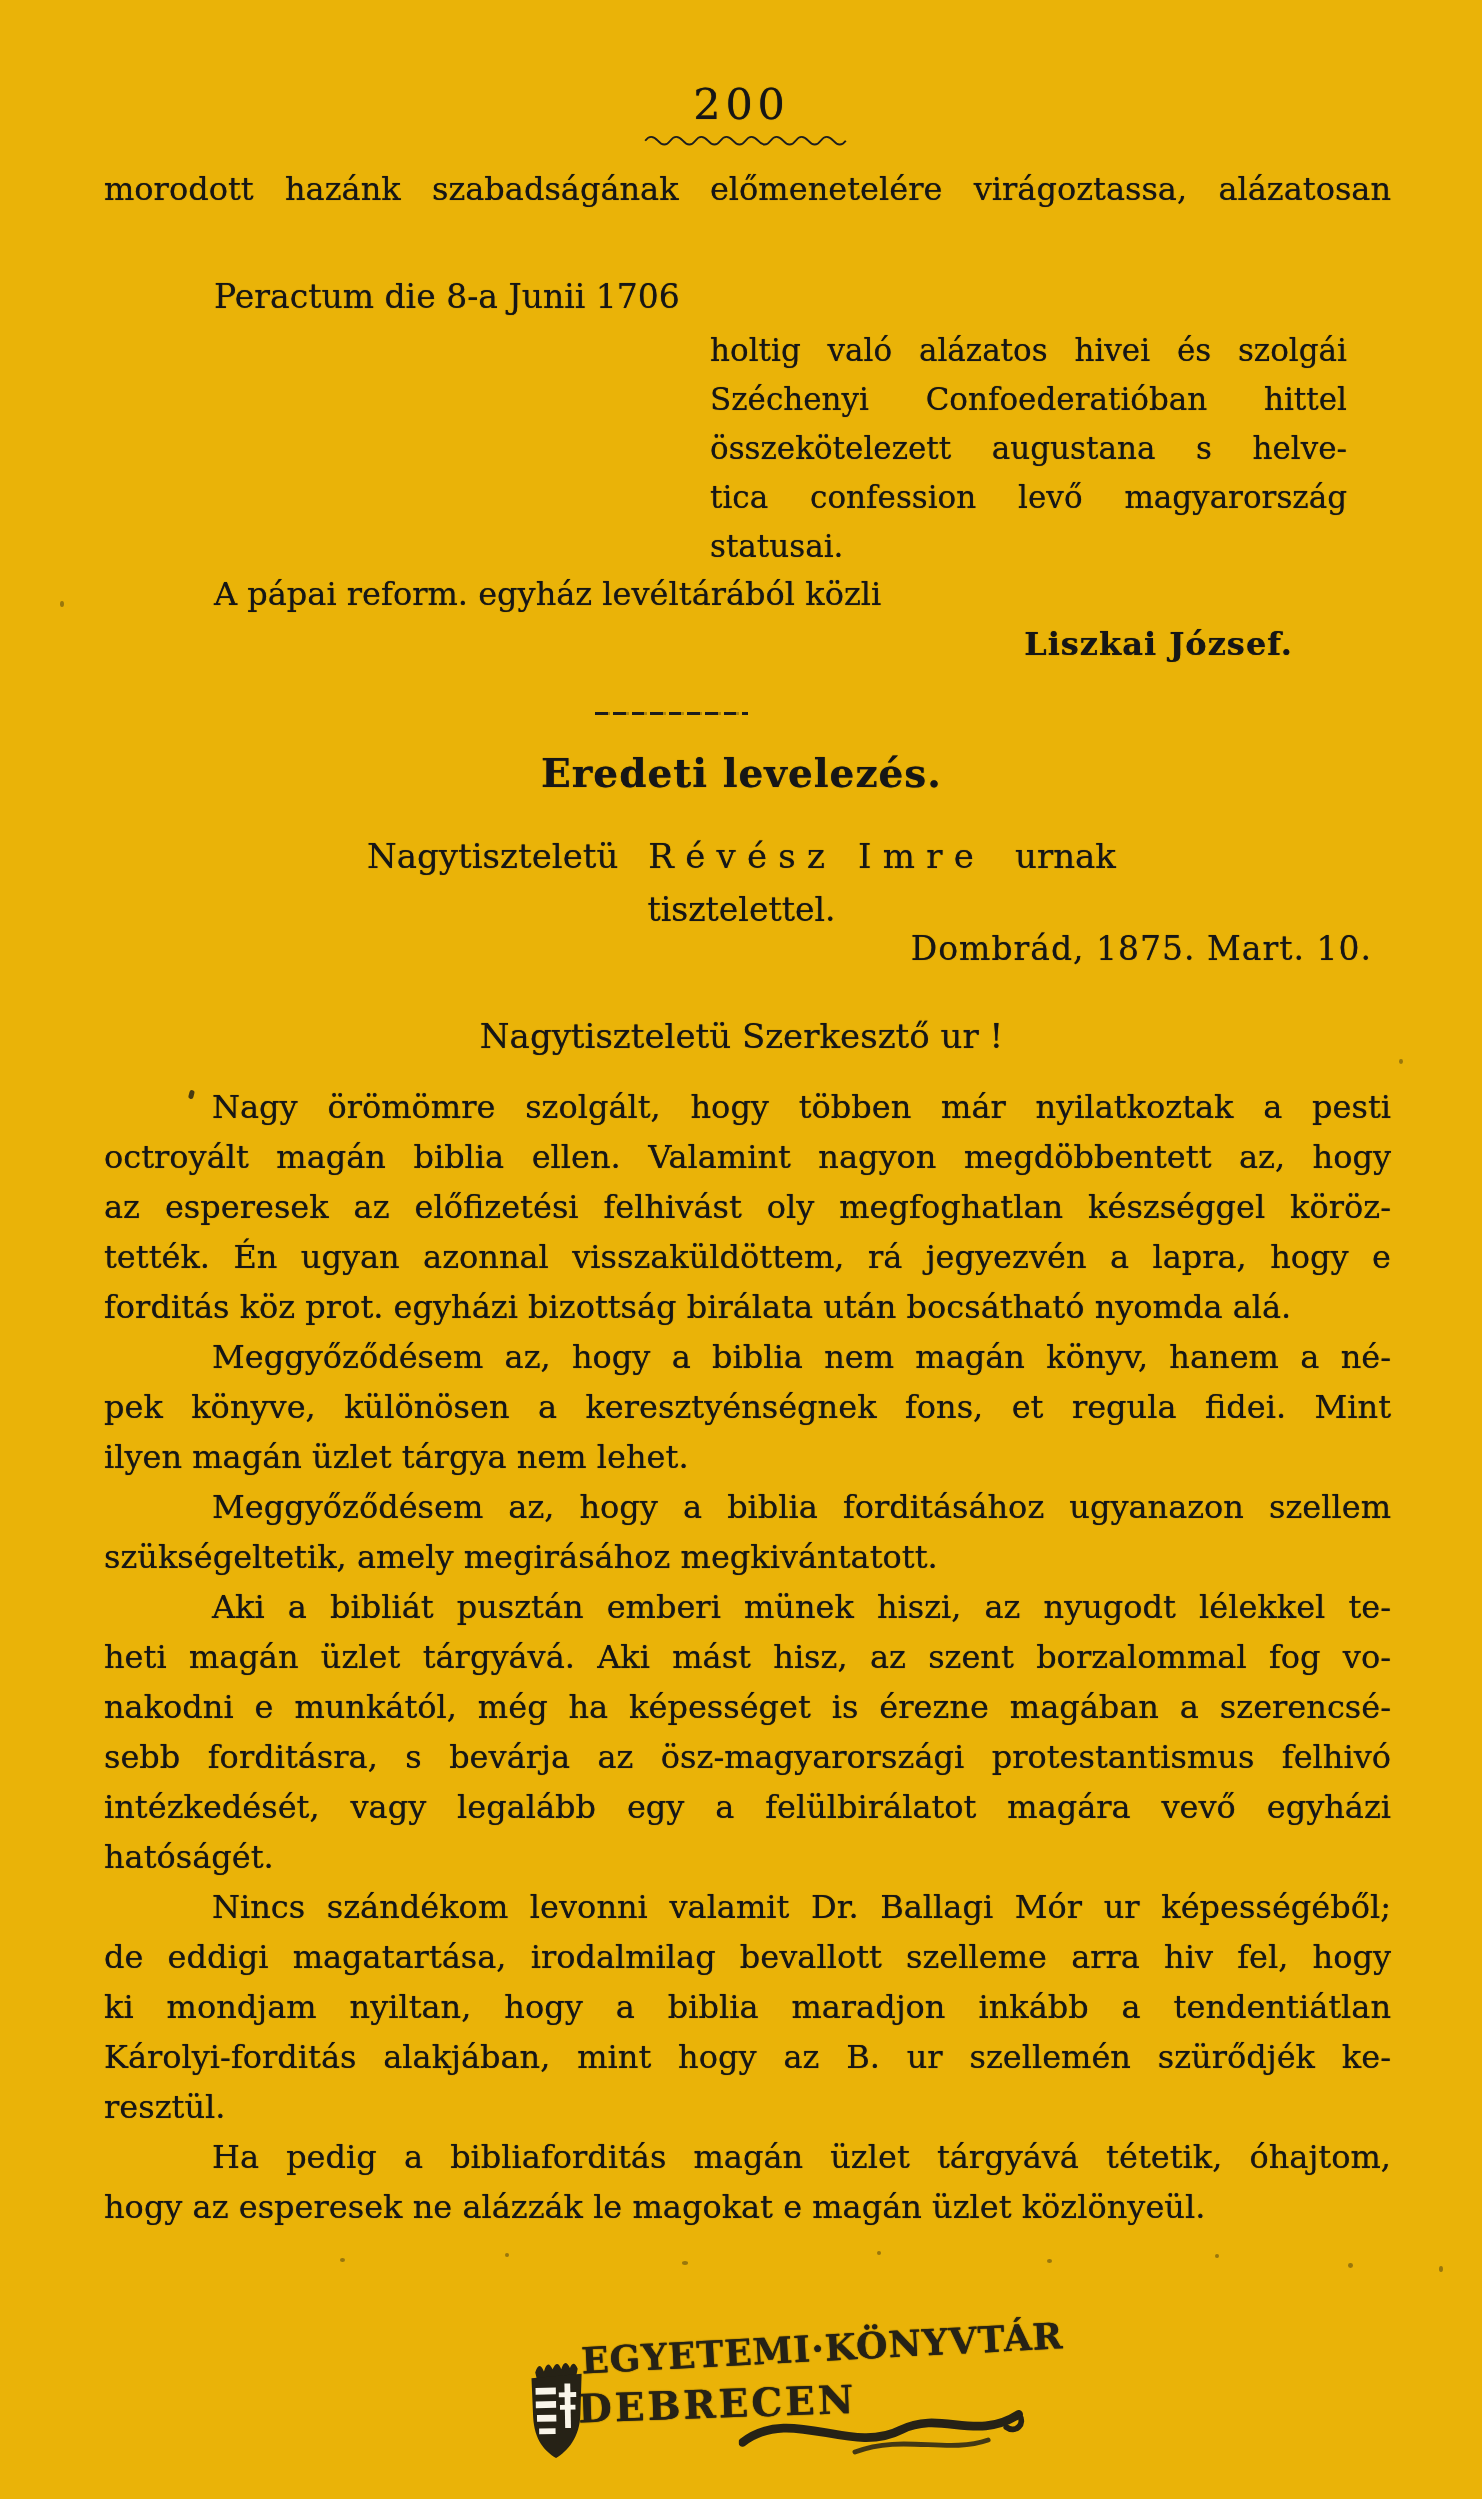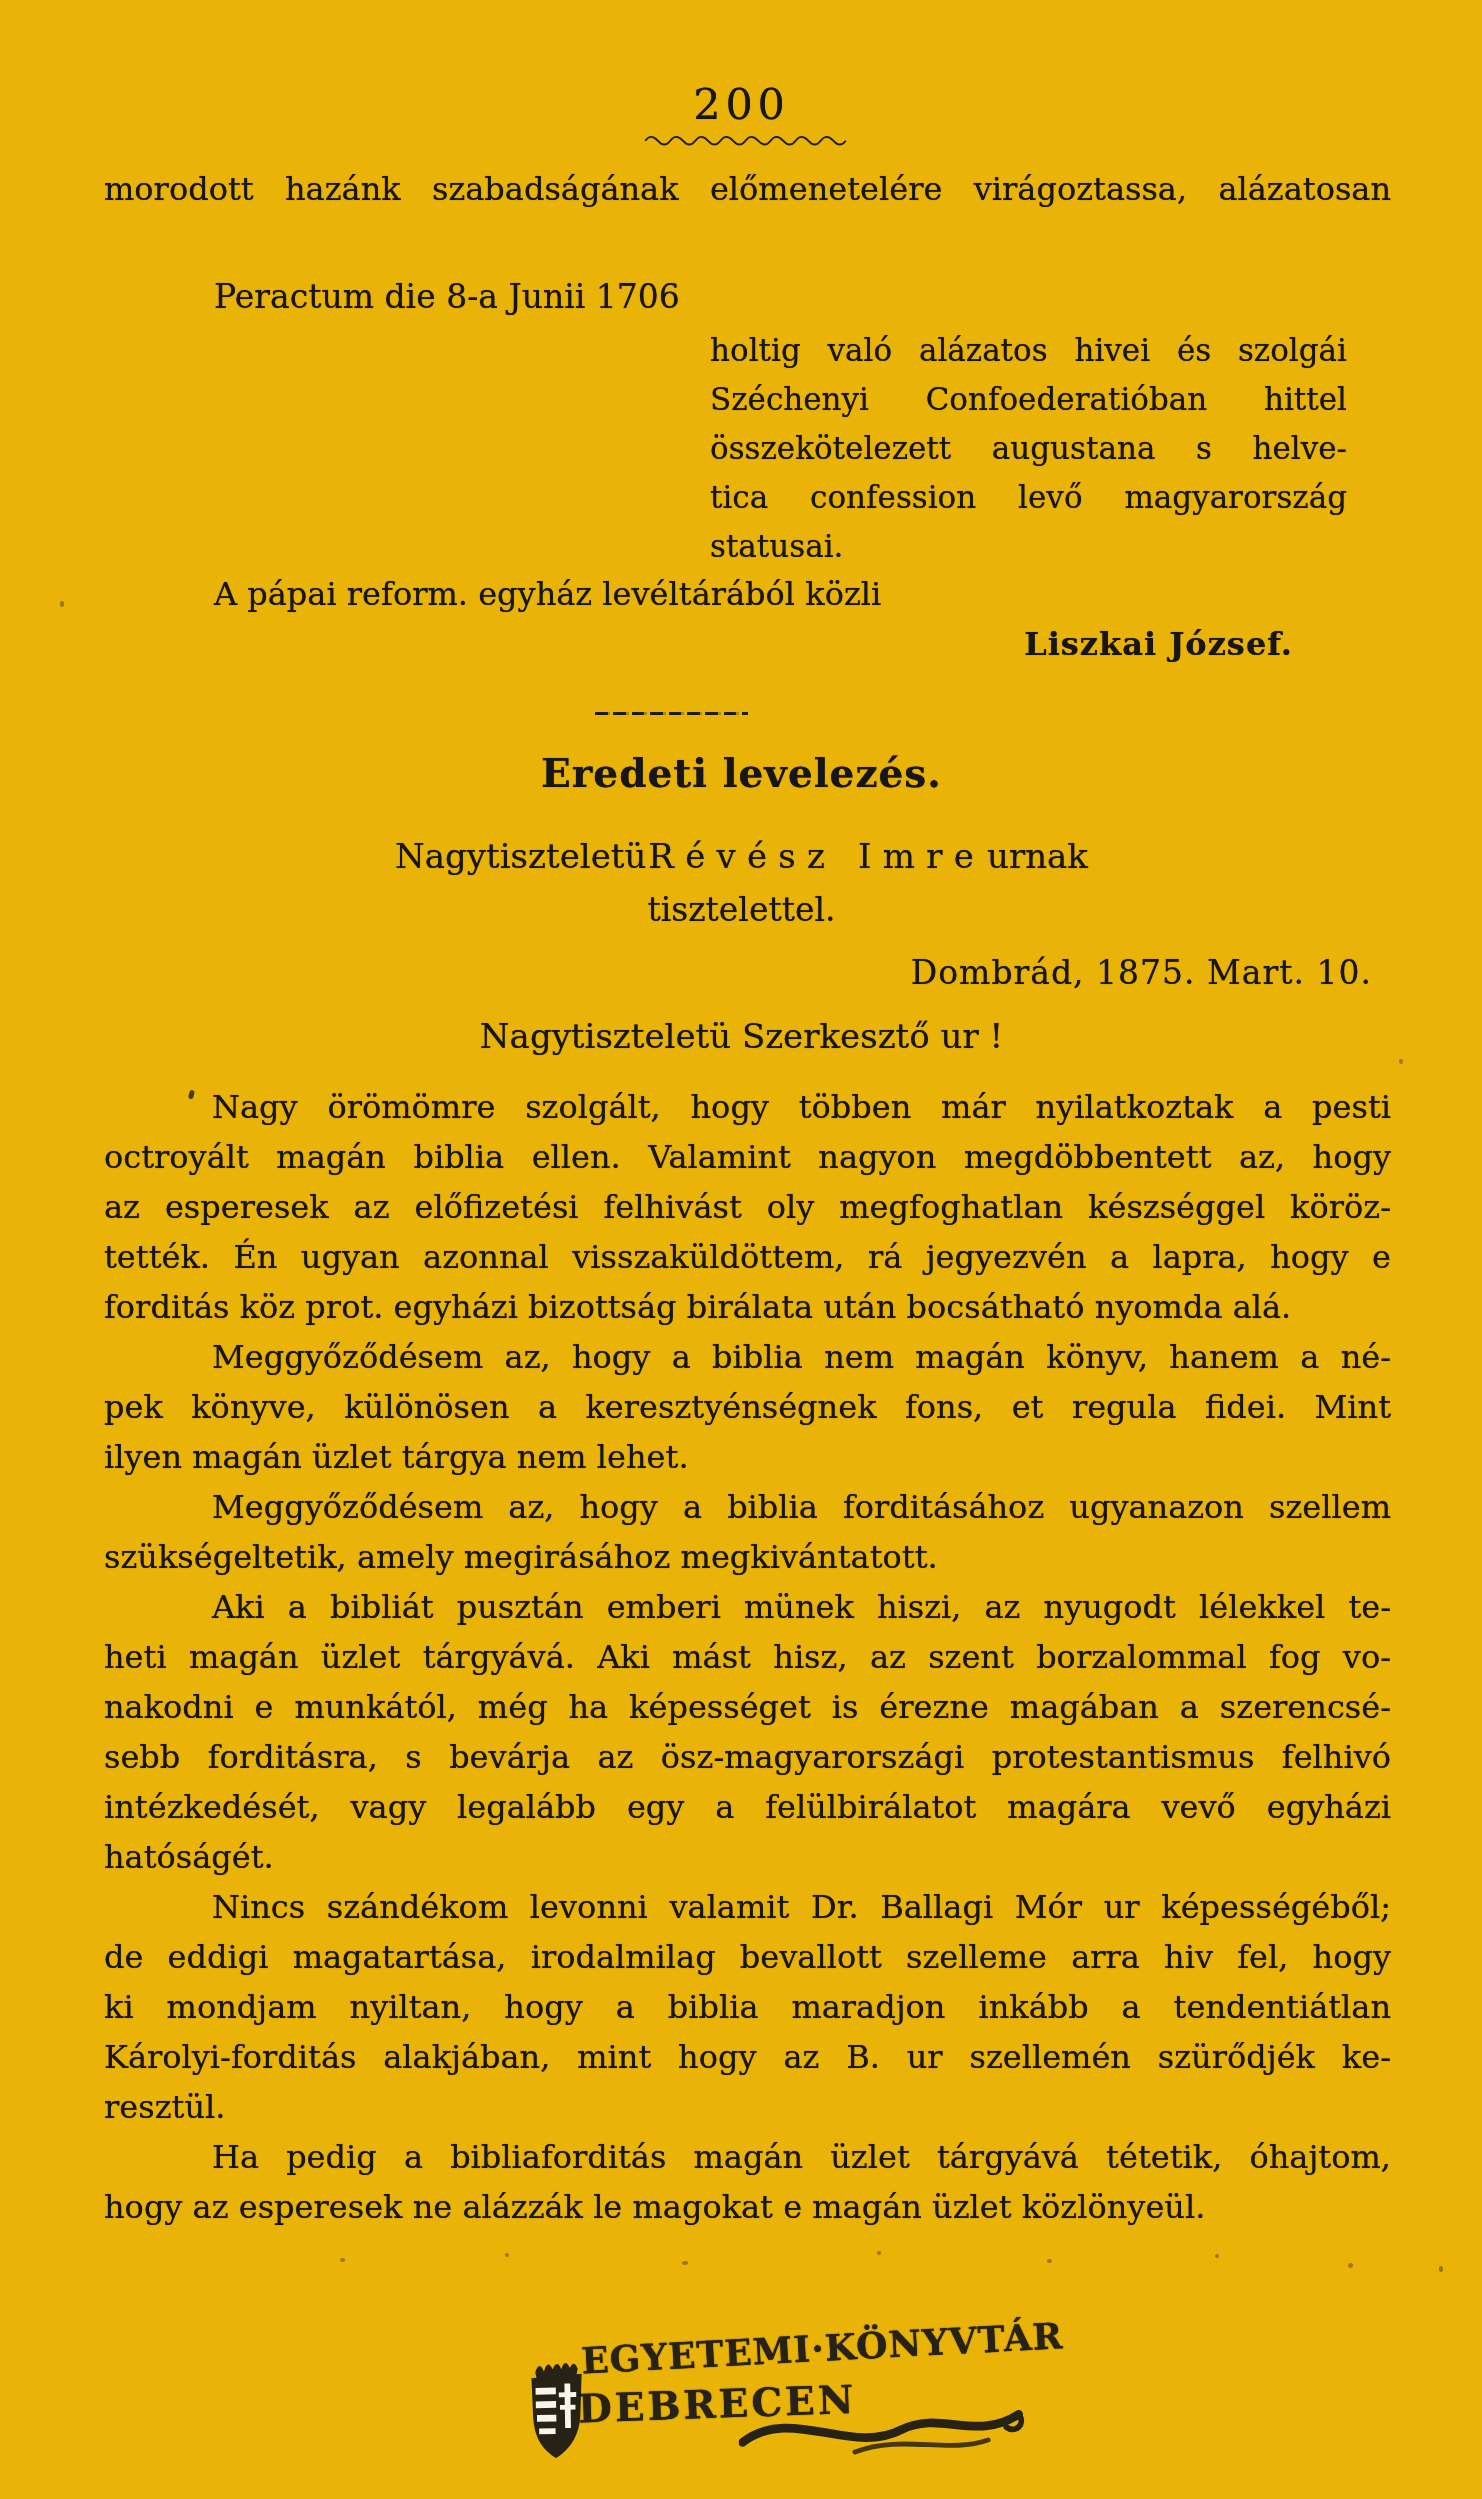--- a/index.html
+++ b/index.html
@@ -19,23 +19,23 @@
   .closing{top:326px;left:710px;width:637px;font-size:31px;line-height:49px;}
   .closing .cline{text-align:justify;text-align-last:justify;height:49px;}
   .closing .clast{text-align:left;height:49px;}
   .papai{top:575px;left:214px;font-size:32px;}
   .liszkai{top:625px;right:190px;font-size:32px;font-weight:bold;letter-spacing:1px;}
   
   .divider{top:712px;left:595px;width:153px;height:2.9px;
     background:repeating-linear-gradient(90deg,#1d1d1d 0 12.6px,rgba(0,0,0,0.25) 12.6px 15.5px,transparent 15.5px 18.4px);}
   .heading{top:750px;left:0;width:100%;text-align:center;font-weight:bold;font-size:39px;letter-spacing:1px;}
   .addressee{top:836px;left:0;width:100%;text-align:center;font-size:34px;}
-  .addressee .spaced{letter-spacing:0.33em;margin:0 2px;}
+  .addressee .spaced{letter-spacing:0.33em;margin:0 30px;}
   .respect{top:890px;left:0;width:100%;text-align:center;font-size:33px;}
-  .dateline{top:953px;right:111px;font-size:33px;letter-spacing:1px;}
+  .dateline{top:929px;right:111px;font-size:33px;letter-spacing:1px;}
   .salutation{top:1016px;left:0;width:100%;text-align:center;font-size:34px;}
   
   .body-block{top:1082px;left:104px;width:1287px;font-size:32px;line-height:50px;}
   .jl{text-align:justify;text-align-last:justify;height:50px;}
   .jl.end{text-align-last:left;}
   .jl.ind{text-indent:108px;}
   
   .ink{text-shadow:0 0 0.8px rgba(10,10,10,0.7);}
   
   .stamp{top:2320px;left:524px;width:512px;height:159px;transform:rotate(-1deg);opacity:0.93;color:#181818;}

